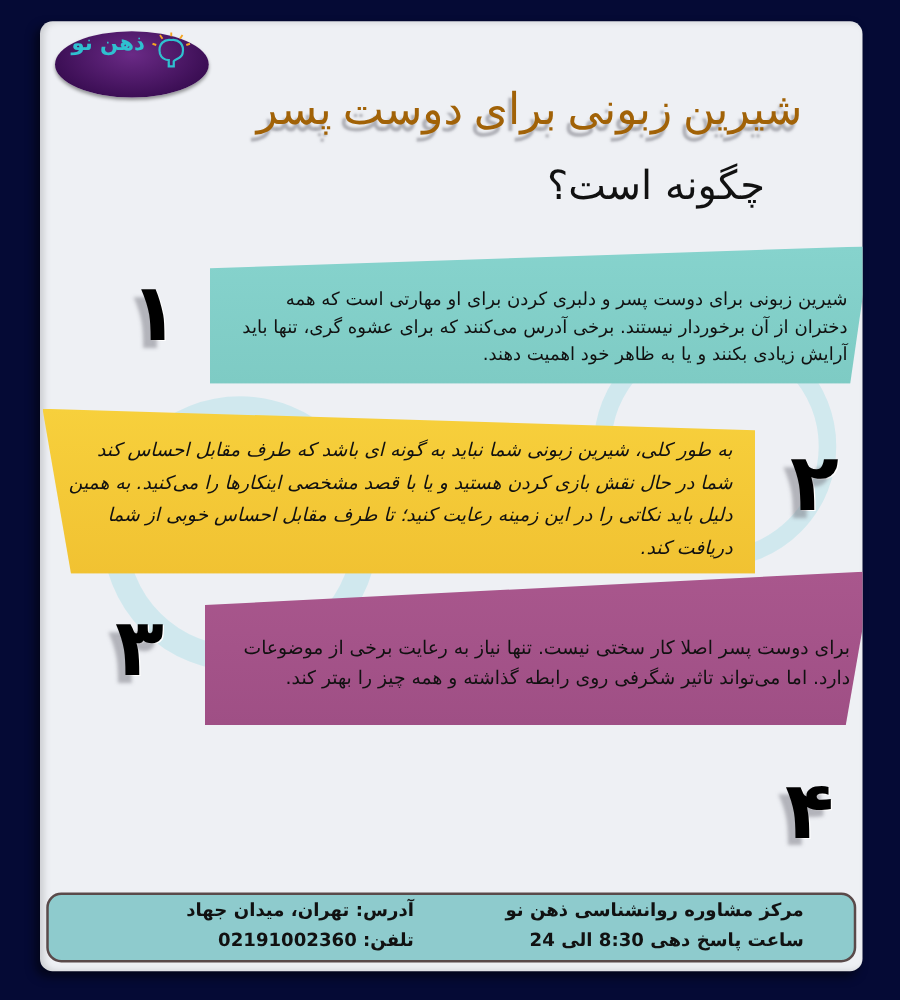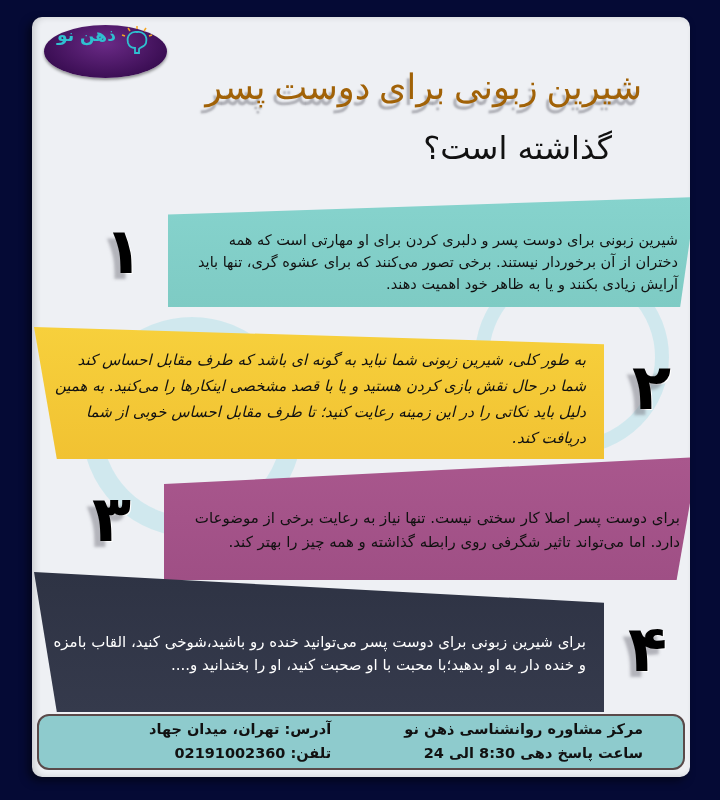--- a/index.html
+++ b/index.html
@@ -113,40 +113,37 @@
         <line x1="8" y1="3" x2="10" y2="6"></line>
         <line x1="26" y1="3" x2="24" y2="6"></line>
         <line x1="2" y1="10" x2="5" y2="11"></line>
         <line x1="32" y1="10" x2="29" y2="11"></line>
       </g>
       <path d="M8 18 C6 10 12 6 17 7 C22 6 28 10 26 18 C25 22 20 22 19 24 L19 28 L15 28 L15 23 C11 23 9 21 8 18 Z" fill="none" stroke="#2fc0d0" stroke-width="1.8"></path>
     </svg>
   </div>
 
   <div class="title-main">شیرین زبونی برای دوست پسر</div>
-  <div class="title-sub">گذاشته است؟</div>
+  <div class="title-sub">چگونه است؟</div>
 
   <div class="panel p1">
-    <div class="panel-text">شیرین زبونی برای دوست پسر و دلبری کردن برای او مهارتی است که همه دختران از آن برخوردار نیستند. برخی تصور می‌کنند که برای عشوه گری، تنها باید آرایش زیادی بکنند و یا به ظاهر خود اهمیت دهند.</div>
+    <div class="panel-text">شیرین زبونی برای دوست پسر و دلبری کردن برای او مهارتی است که همه دختران از آن برخوردار نیستند. برخی آدرس می‌کنند که برای عشوه گری، تنها باید آرایش زیادی بکنند و یا به ظاهر خود اهمیت دهند.</div>
   </div>
   <div class="num n1">۱</div>
 
   <div class="panel p2">
     <div class="panel-text">به طور کلی، شیرین زبونی شما نباید به گونه ای باشد که طرف مقابل احساس کند شما در حال نقش بازی کردن هستید و یا با قصد مشخصی اینکارها را می‌کنید. به همین دلیل باید نکاتی را در این زمینه رعایت کنید؛ تا طرف مقابل احساس خوبی از شما دریافت کند.</div>
   </div>
   <div class="num n2">۲</div>
 
   <div class="panel p3">
     <div class="panel-text">برای دوست پسر اصلا کار سختی نیست. تنها نیاز به رعایت برخی از موضوعات دارد. اما می‌تواند تاثیر شگرفی روی رابطه گذاشته و همه چیز را بهتر کند.</div>
   </div>
   <div class="num n3">۳</div>
 
-  <div class="panel p4">
-    <div class="panel-text">برای  شیرین زبونی برای دوست پسر می‌توانید خنده رو باشید،شوخی کنید، القاب بامزه و خنده دار به او بدهید؛با محبت با او صحبت کنید، او را بخندانید و....</div>
-  </div>
   <div class="num n4">۴</div>
 
   <div class="footer">
     <div class="footer-col">
       <span>مرکز مشاوره روانشناسی ذهن نو</span>
       <span>ساعت پاسخ دهی 8:30 الی 24</span>
     </div>
     <div class="footer-col">
       <span>آدرس: تهران، میدان جهاد</span>
       <span>تلفن: 02191002360</span>

